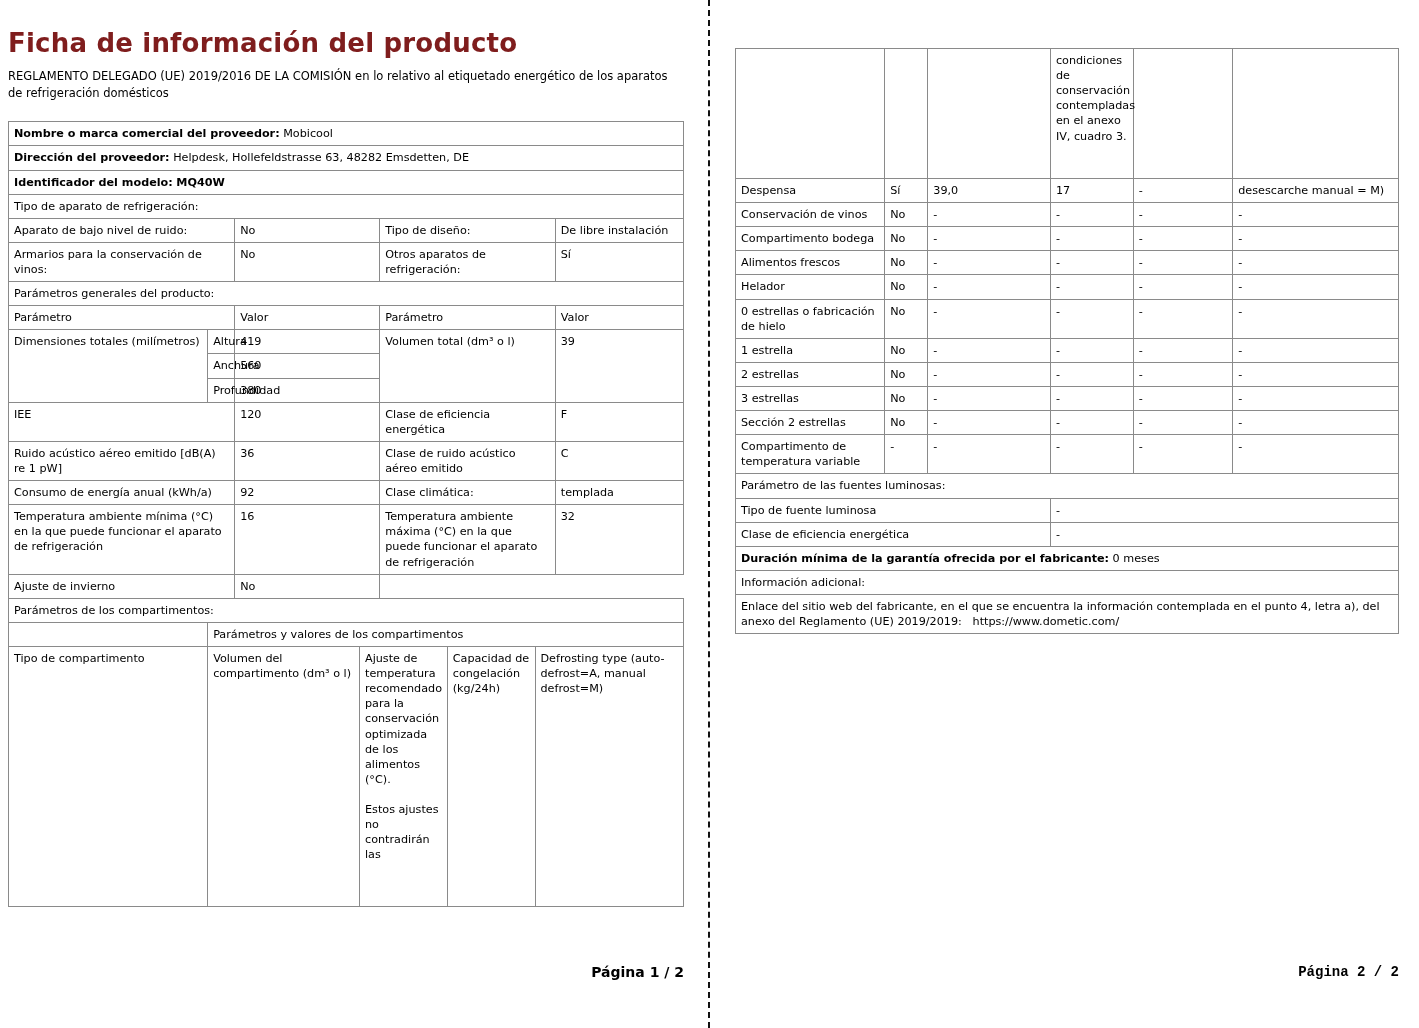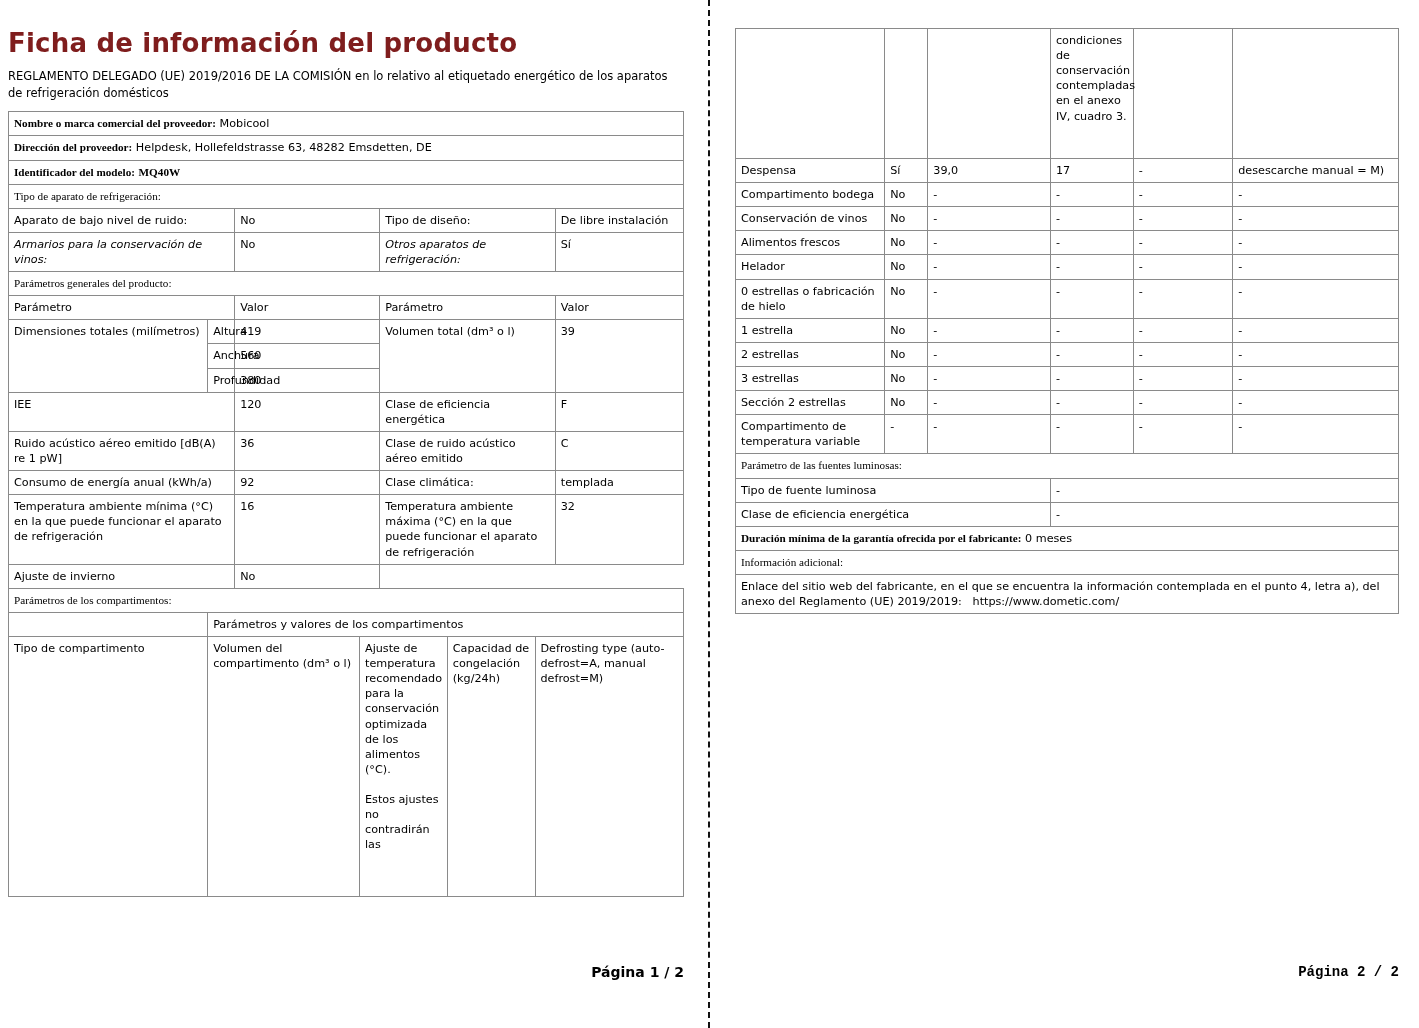--- a/index.html
+++ b/index.html
@@ -49,34 +49,35 @@
   }
   .subtitle {
     font-size: 11.5px;
     line-height: 1.45;
     margin: 0 0 10px 0;
   }
   table.doc {
     border-collapse: collapse;
     width: 100%;
     table-layout: fixed;
+    margin-top: 20px;
   }
   table.doc td, table.doc th {
     border: 1px solid #8a8a8a;
     padding: 4px 5px;
     vertical-align: top;
     font-size: 11.2px;
     line-height: 1.35;
     font-weight: normal;
     text-align: left;
   }
-  .bold { font-weight: bold; font-family: Liberation Serif, serif; }
+  .bold { font-weight: bold; }
   .center { text-align: center; }
   .vmid { vertical-align: middle; }
-  .just { text-align: justify; font-style: italic; }
+  .just { text-align: justify; }
   .footer {
     position: absolute;
     bottom: 48px;
     right: 24px;
     font-size: 14px;
     font-weight: bold;
   }
   .page-right .footer { right: 20px; font-family: Liberation Mono, monospace; }
   .link { color: #000; text-decoration: none; }
 </style>
@@ -242,29 +243,29 @@
       </tr>
       <tr>
         <td>Despensa</td>
         <td class="center">Sí</td>
         <td class="center">39,0</td>
         <td class="center">17</td>
         <td class="center">-</td>
         <td>desescarche manual = M)</td>
       </tr>
       <tr>
+        <td>Conservación de vinos</td>
+        <td class="center">No</td>
+        <td class="center">-</td>
+        <td class="center">-</td>
+        <td class="center">-</td>
+        <td class="center">-</td>
+      </tr>
+      <tr>
         <td>Compartimento bodega</td>
-        <td class="center">No</td>
-        <td class="center">-</td>
-        <td class="center">-</td>
-        <td class="center">-</td>
-        <td class="center">-</td>
-      </tr>
-      <tr>
-        <td>Conservación de vinos</td>
         <td class="center">No</td>
         <td class="center">-</td>
         <td class="center">-</td>
         <td class="center">-</td>
         <td class="center">-</td>
       </tr>
       <tr>
         <td>Alimentos frescos</td>
         <td class="center">No</td>
         <td class="center">-</td>

